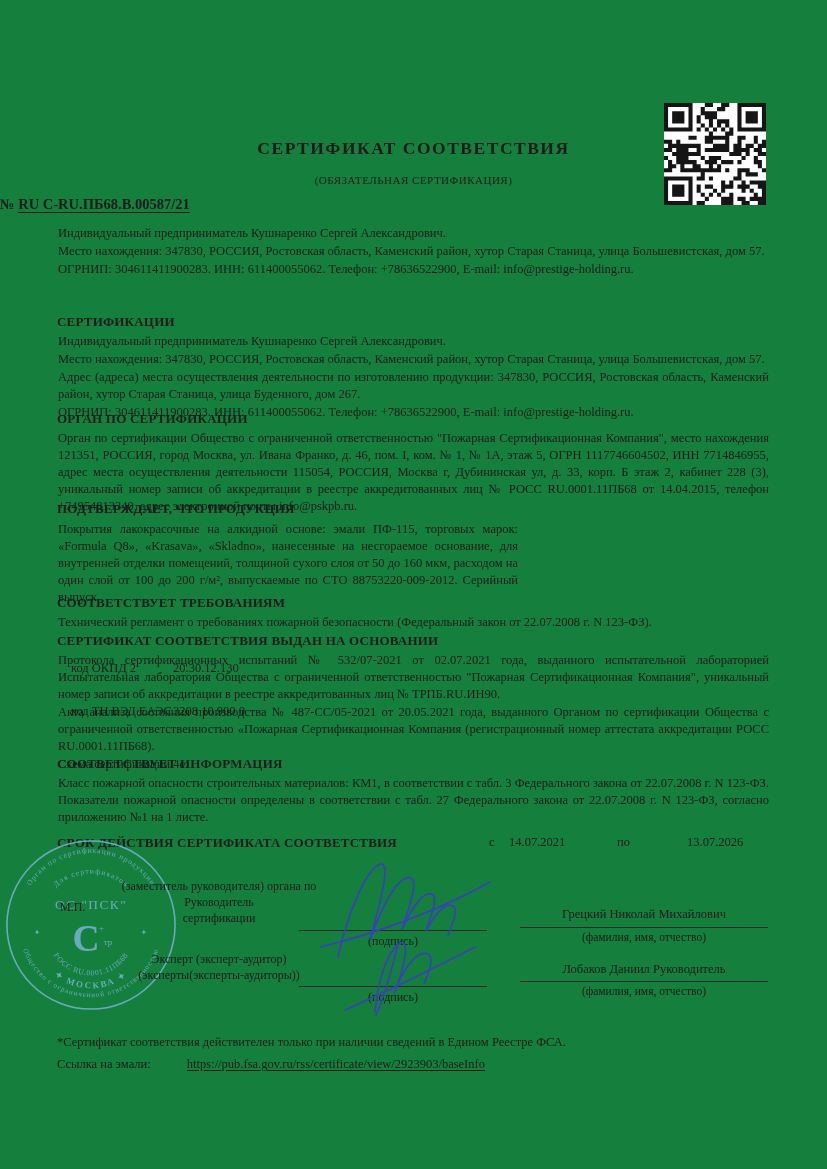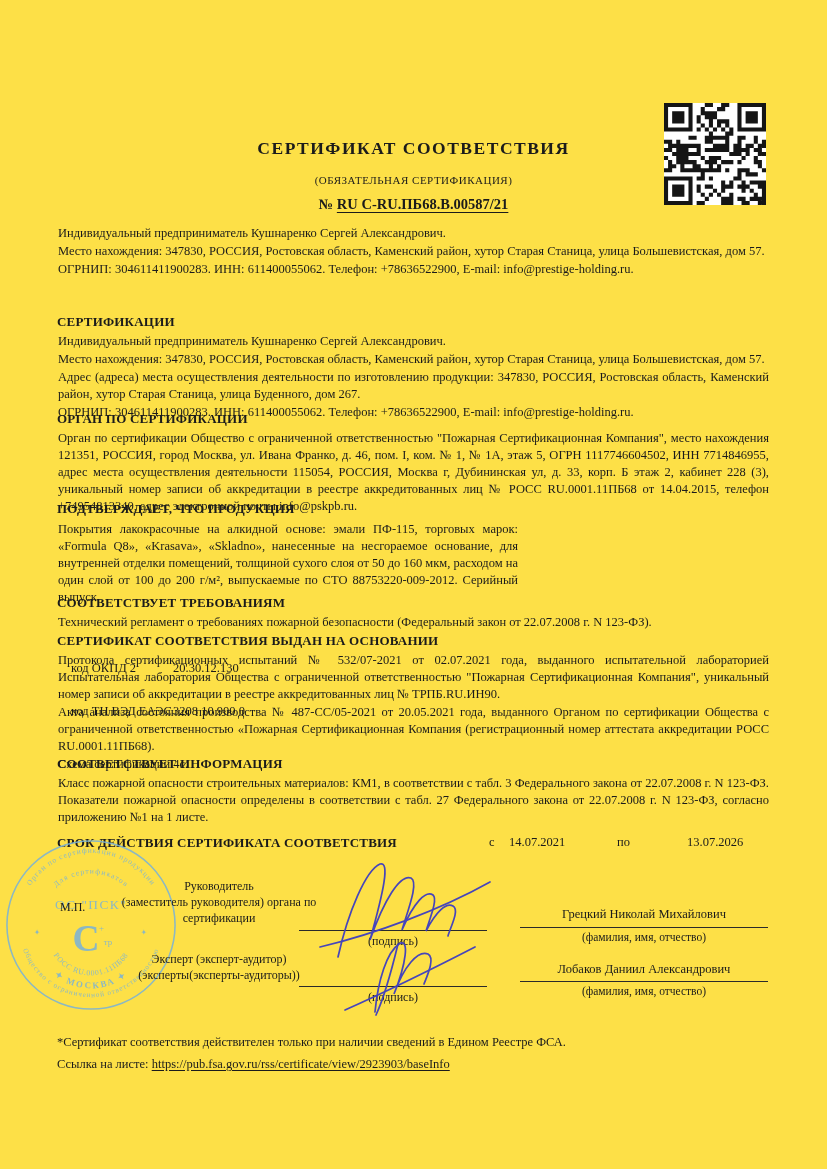--- a/index.html
+++ b/index.html
@@ -1,45 +1,45 @@
 <!DOCTYPE html>
 <html lang="ru"><head>
 <meta charset="utf-8">
 <style>
   html,body{margin:0;padding:0;background:#ffffff;}
-  .page{position:relative;width:827px;height:1169px;background:#fde047;
+  .page{position:relative;width:827px;height:1169px;background:#15803d;
         font-family:"Liberation Serif",serif;color:#1b1b1b;overflow:hidden;}
   .sec{position:absolute;left:57px;width:713px;}
   .h{font-weight:700;font-size:13px;letter-spacing:.2px;margin:0 0 3px 0;}
   .body p{margin:1px;font-size:12.5px;line-height:17px;text-align:justify;}
   
   .title{position:absolute;left:0;top:138px;width:100%;text-align:center;
          font-size:17.5px;font-weight:700;letter-spacing:1.5px;}
   .subtitle{position:absolute;left:0;top:174px;width:100%;text-align:center;font-size:11px;letter-spacing:.5px;}
-  .cnum{position:absolute;left:0;top:196px;width:100%;text-align:center;font-size:14.5px;font-weight:700;}
+  .cnum{position:absolute;left:0;top:196px;width:100%;font-size:14.5px;font-weight:700;}
   .cnum .num{text-decoration:underline;text-underline-offset:3px;}
   
   .prod-flex{display:flex;flex-direction:column;}
   .prod-left{width:462px;}
   .prod-right{margin-left:14px;padding-top:6px;font-size:12.5px;margin-top:47px;}
   .code-row{display:flex;line-height:17px;}
   .code-row .cl{min-width:102px;}
   .code-row + .code-row{margin-top:26px;}
   
   .v-span{position:absolute;top:0;font-size:12.5px;}
   
   .abs{position:absolute;}
   .ctr{text-align:center;}
   .small{font-size:12px;line-height:16px;}
   .xsmall{font-size:11.5px;line-height:15px;}
   .sline{position:absolute;height:0;border-top:1px solid #2a2a2a;}
   .namef{font-size:12.5px;}
   
   .foot{position:absolute;left:57px;font-size:12.5px;line-height:17px;}
-  .foot a{color:#1b1b1b;text-underline-offset:2px;}
+  .foot a{color:#1b1b1b;text-underline-offset:2px;margin-left:33px;}
   
   .qr{position:absolute;left:664px;top:103px;width:102px;height:102px;}
   
   .stamp{position:absolute;left:2px;top:836px;width:178px;height:178px;opacity:.85;}
   .stamp text{font-family:"Liberation Serif",serif;}
   
   .ink{position:absolute;left:290px;top:852px;width:220px;height:165px;}
 </style>
 </head>
 <body>
@@ -153,48 +153,48 @@
       <text x="13" y="20" font-size="9">тр</text>
       <text x="8" y="6" font-size="9">+</text>
       <text x="-58" y="10" font-size="8">✦</text>
       <text x="50" y="10" font-size="8">✦</text>
     </g>
   </svg>
 
   <div class="abs small" style="left:60px;top:899px">М.П.</div>
 
   <div class="abs ctr small" style="left:95px;top:878px;width:248px">
+    <div>(заместитель руководителя) органа по</div>
     <div>Руководитель</div>
-    <div>(заместитель руководителя) органа по</div>
     <div>сертификации</div>
   </div>
   <div class="sline" style="left:299px;top:930px;width:188px"></div>
   <div class="abs ctr small" style="left:299px;top:933px;width:188px">(подпись)</div>
   <div class="abs ctr namef" style="left:520px;top:907px;width:248px">Грецкий Николай Михайлович</div>
   <div class="sline" style="left:520px;top:927px;width:248px"></div>
   <div class="abs ctr xsmall" style="left:520px;top:930px;width:248px">(фамилия, имя, отчество)</div>
 
   <div class="abs ctr small" style="left:95px;top:951px;width:248px">
     <div>Эксперт (эксперт-аудитор)</div>
     <div>(эксперты(эксперты-аудиторы))</div>
   </div>
   <div class="sline" style="left:299px;top:986px;width:188px"></div>
   <div class="abs ctr small" style="left:299px;top:989px;width:188px">(подпись)</div>
-  <div class="abs ctr namef" style="left:520px;top:962px;width:248px">Лобаков Даниил Александрович</div>
+  <div class="abs ctr namef" style="left:520px;top:962px;width:248px">Лобаков Даниил Руководитель</div>
   <div class="sline" style="left:520px;top:981px;width:248px"></div>
   <div class="abs ctr xsmall" style="left:520px;top:984px;width:248px">(фамилия, имя, отчество)</div>
 
   <svg class="ink" viewBox="0 0 220 165" aria-hidden="true">
     <g fill="none" stroke="#3d3dc2" stroke-width="1.7" stroke-linecap="round" opacity=".95">
       <path d="M48,105 C58,60 76,18 90,12 C100,9 94,38 80,88 C94,48 110,22 121,26 C129,30 118,58 112,78 C124,50 136,38 143,43 C148,47 140,66 136,79 C146,60 156,50 163,54 C170,58 160,76 158,84"></path>
       <path d="M30,95 C85,82 150,58 200,30"></path>
       <path d="M85,160 C88,128 97,100 109,92 C120,85 116,112 104,142 C114,114 128,98 138,102 C145,106 138,122 134,132"></path>
       <path d="M55,158 C100,138 152,112 185,95"></path>
       <path d="M108,92 C100,125 92,150 86,163"></path>
     </g>
   </svg>
 
   <div class="foot" style="top:1034px">*Сертификат соответствия действителен только при наличии сведений в Едином Реестре ФСА.</div>
   <div class="foot" style="top:1056px">
-    <span>Ссылка на листе: </span><a href="#">https://pub.fsa.gov.ru/rss/certificate/view/2923903/baseInfo</a>
+    <span>Ссылка на эмали: </span><a href="#">https://pub.fsa.gov.ru/rss/certificate/view/2923903/baseInfo</a>
   </div>
 
 </div>
 
 </body></html>

